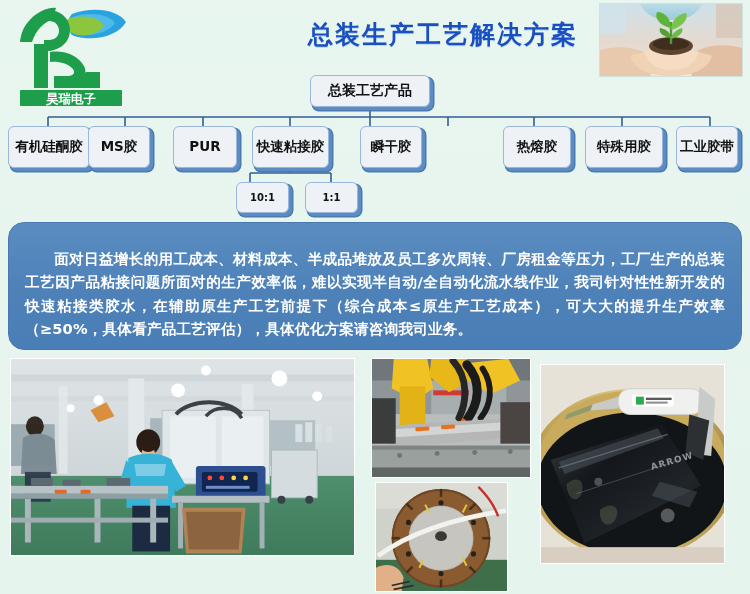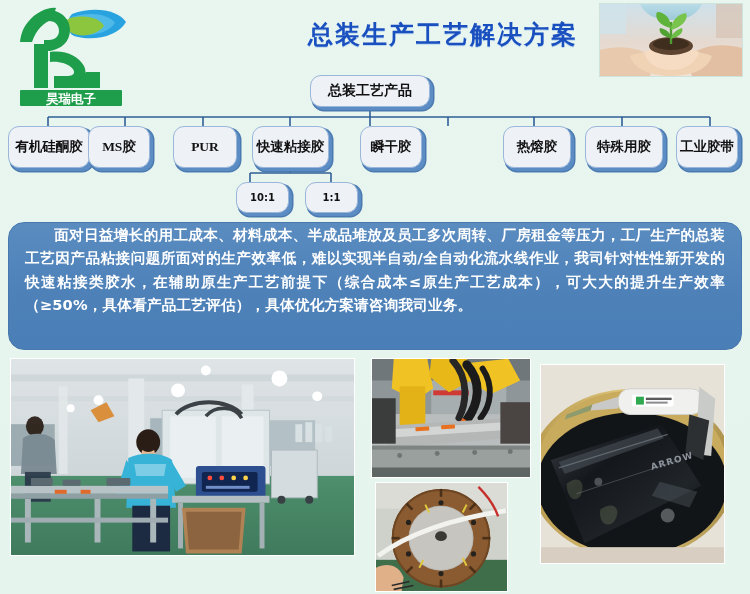--- a/index.html
+++ b/index.html
@@ -71,21 +71,21 @@
     height: 222px;
     pointer-events: none;
   }
   .flow svg { display:block; }
 
   .node {
     position: absolute;
     box-sizing: border-box;
     background: #eef2f7;
     border: 1.5px solid #9ab6d8;
-    border-radius: 11px;
+    border-radius: 6px;
     box-shadow: 3px 3px 0 0 #5b8dc4, 3px 3px 0 1.5px #4a7ab0;
     display: flex;
     align-items: center;
     justify-content: center;
     text-align: center;
     color: #111;
     font-weight: bold;
     font-family: "DejaVu Sans", sans-serif;
     line-height: 1.12;
   }
@@ -95,21 +95,20 @@
     top: 75px;
     width: 120px;
     height: 32px;
     font-size: 14px;
   }
 
   .node-item {
     top: 126px;
     height: 42px;
     font-size: 13.5px;
-    font-family: Liberation Serif, serif;
   }
 
   .node-ratio {
     top: 182px;
     height: 31px;
     width: 53px;
     font-size: 10px;
     font-family: "DejaVu Sans", sans-serif;
   }
 
@@ -122,21 +121,21 @@
     height: 128px;
     box-sizing: border-box;
     background: linear-gradient(180deg, #5a8cc0 0%, #4d81b8 55%, #4a7eb6 100%);
     border-radius: 16px;
     border: 1px solid #4878ad;
     color: #ffffff;
     font-size: 14.6px;
     font-weight: bold;
     line-height: 23.4px;
     letter-spacing: 0.2px;
-    padding: 0 16px 10px 16px;
+    padding: 24px 16px 10px 16px;
     text-align: justify;
     text-justify: inter-ideograph;
     font-family: "DejaVu Sans", sans-serif;
     text-indent: 2em;
     overflow: hidden;
   }
 
   
   .photos {
     position: absolute;

